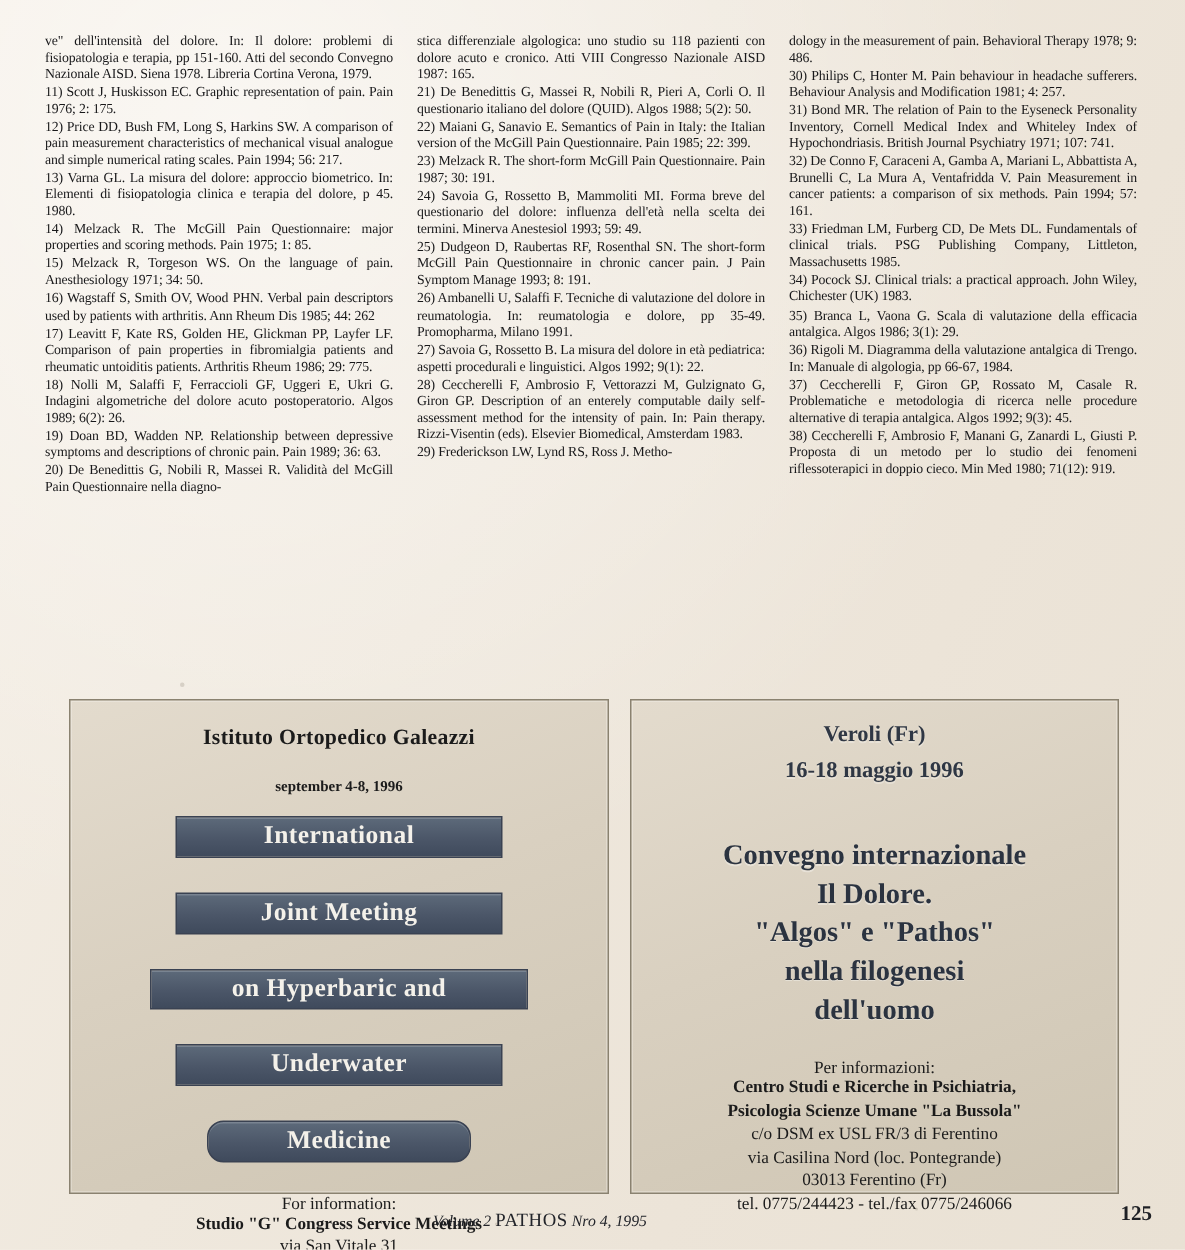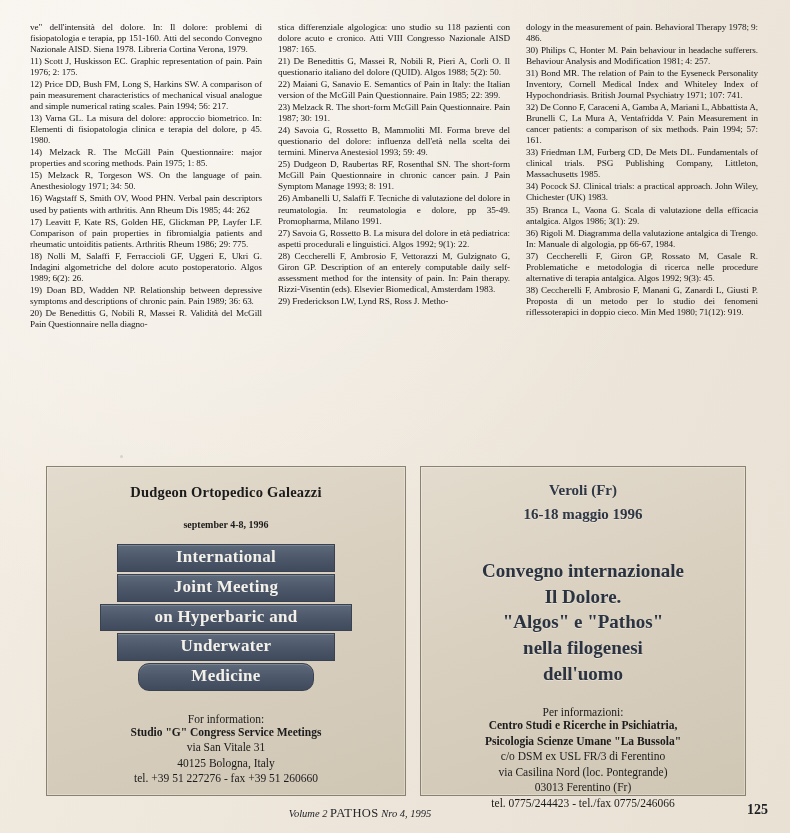--- a/index.html
+++ b/index.html
@@ -79,21 +79,21 @@
   .ad-subtitle {
     font-weight: bold;
     font-size: 10px;
     margin-top: 18px;
   }
   .banner-wrap {
     margin-top: 14px;
     display: flex;
     flex-direction: column;
     align-items: center;
-    gap: 2px;
+    gap: 23px;
   }
   .banner {
     background: linear-gradient(180deg, #5d6a7a 0%, #4b5668 55%, #3f4a5c 100%);
     color: #f4f1ea;
     font-weight: bold;
     font-size: 17px;
     padding: 3px 10px 4px 10px;
     letter-spacing: 0.3px;
     border: 1px solid #3a4252;
     box-shadow: 0 1px 0 rgba(255,255,255,0.18) inset;
@@ -209,21 +209,21 @@
       <p>35) Branca L, Vaona G. Scala di valutazione della efficacia antalgica. Algos 1986; 3(1): 29.</p>
       <p>36) Rigoli M. Diagramma della valutazione antalgica di Trengo. In: Manuale di algologia, pp 66-67, 1984.</p>
       <p>37) Ceccherelli F, Giron GP, Rossato M, Casale R. Problematiche e metodologia di ricerca nelle procedure alternative di terapia antalgica. Algos 1992; 9(3): 45.</p>
       <p>38) Ceccherelli F, Ambrosio F, Manani G, Zanardi L, Giusti P. Proposta di un metodo per lo studio dei fenomeni riflessoterapici in doppio cieco. Min Med 1980; 71(12): 919.</p>
     </div>
   </div>
 
   <div class="boxes">
 
     <div class="adbox left">
-      <div class="ad-title">Dudgeon Ortopedico Galeazzi</div>
+      <div class="ad-title">Istituto Ortopedico Galeazzi</div>
       <div class="ad-subtitle">september 4-8, 1996</div>
       <div class="banner-wrap">
         <div class="banner b1">International</div>
         <div class="banner b2">Joint Meeting</div>
         <div class="banner b3">on Hyperbaric and</div>
         <div class="banner b4">Underwater</div>
         <div class="banner b5">Medicine</div>
       </div>
       <div class="ad-info-head">For information:</div>
       <div class="ad-line bold">Studio "G" Congress Service Meetings</div>

